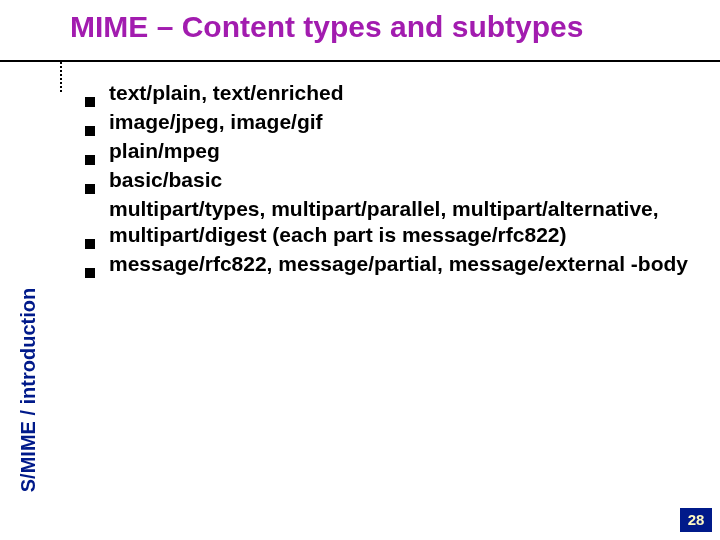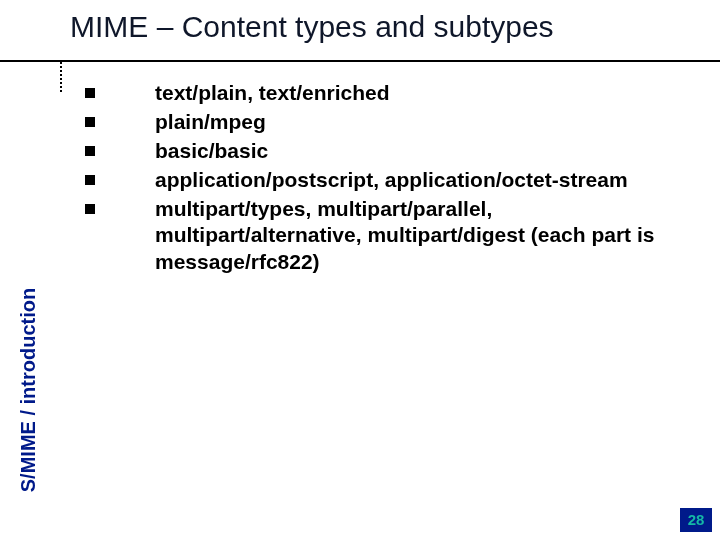--- a/index.html
+++ b/index.html
@@ -15,23 +15,23 @@
     position: relative;
     width: 720px;
     height: 540px;
     box-sizing: border-box;
   }
   .title {
     position: absolute;
     top: 10px;
     left: 70px;
     right: 20px;
-    color: #0f172a;
+    color: #a21caf;
     font-size: 30px;
-    font-weight: normal;
+    font-weight: bold;
   }
   .divider {
     position: absolute;
     top: 60px;
     left: 0;
     right: 0;
     height: 0;
     border-top: 2px solid #000;
   }
   
@@ -66,43 +66,42 @@
     top: 80px;
     left: 85px;
     right: 30px;
     color: #000;
     font-size: 21px;
     font-weight: bold;
     line-height: 1.28;
   }
   .item {
     display: flex;
-    align-items: flex-start;
+    align-items: flex-end;
     margin-bottom: 2px;
-    gap: 46px;
   }
   .bullet {
     width: 10px;
     height: 10px;
     background: #000;
     margin-top: 8px;
     margin-right: 14px;
     flex: 0 0 10px;
   }
   .item-text {
     flex: 1 1 auto;
   }
   .page-num {
     position: absolute;
     right: 8px;
     bottom: 8px;
     width: 32px;
     height: 24px;
     background: #001a8a;
-    color: #14b8a6;
+    color: #fef9c3;
     font-weight: bold;
     font-size: 15px;
     text-align: center;
     line-height: 24px;
   }
 </style>
 </head>
 <body>
 
 <div class="slide">
@@ -116,31 +115,35 @@
     <div class="sidebar-text">S/MIME / introduction</div>
   </div>
 
   <div class="content">
     <div class="item">
       <div class="bullet"></div>
       <div class="item-text">text/plain, text/enriched</div>
     </div>
     <div class="item">
       <div class="bullet"></div>
+      <div class="item-text">image/jpeg, image/gif</div>
+    </div>
+    <div class="item">
+      <div class="bullet"></div>
       <div class="item-text">plain/mpeg</div>
     </div>
     <div class="item">
       <div class="bullet"></div>
       <div class="item-text">basic/basic</div>
     </div>
     <div class="item">
       <div class="bullet"></div>
-      <div class="item-text">application/postscript, application/octet-stream</div>
+      <div class="item-text">multipart/types, multipart/parallel, multipart/alternative, multipart/digest (each part is message/rfc822)</div>
     </div>
     <div class="item">
       <div class="bullet"></div>
-      <div class="item-text">multipart/types, multipart/parallel, multipart/alternative, multipart/digest (each part is message/rfc822)</div>
+      <div class="item-text">message/rfc822, message/partial, message/external -body</div>
     </div>
   </div>
 
   <div class="page-num">28</div>
 
 </div>
 
 </body></html>

